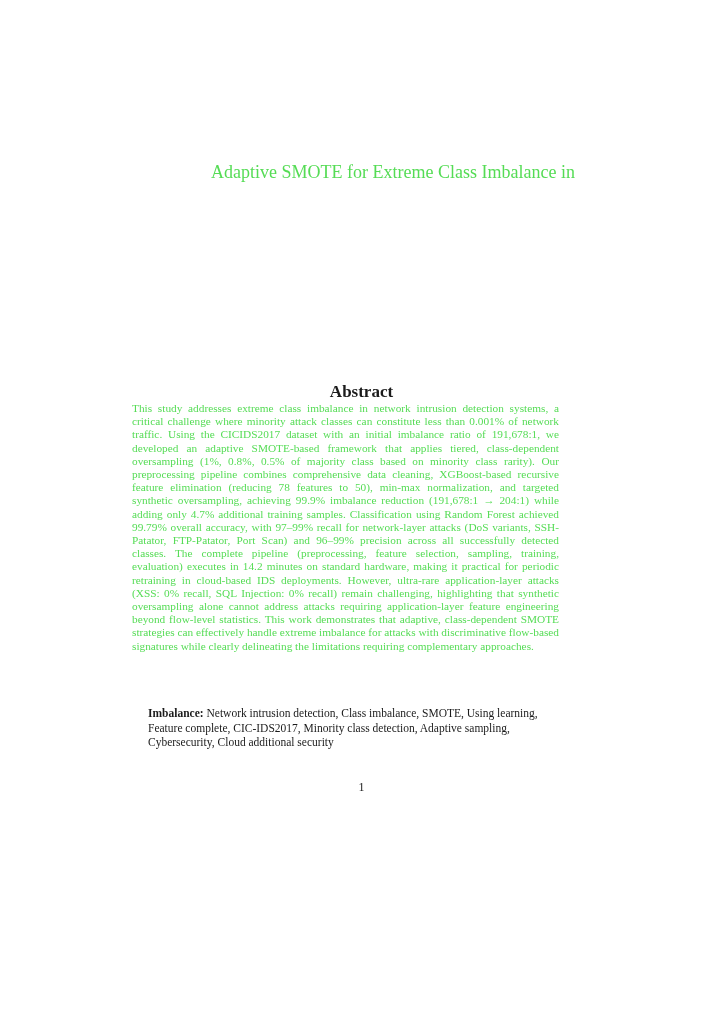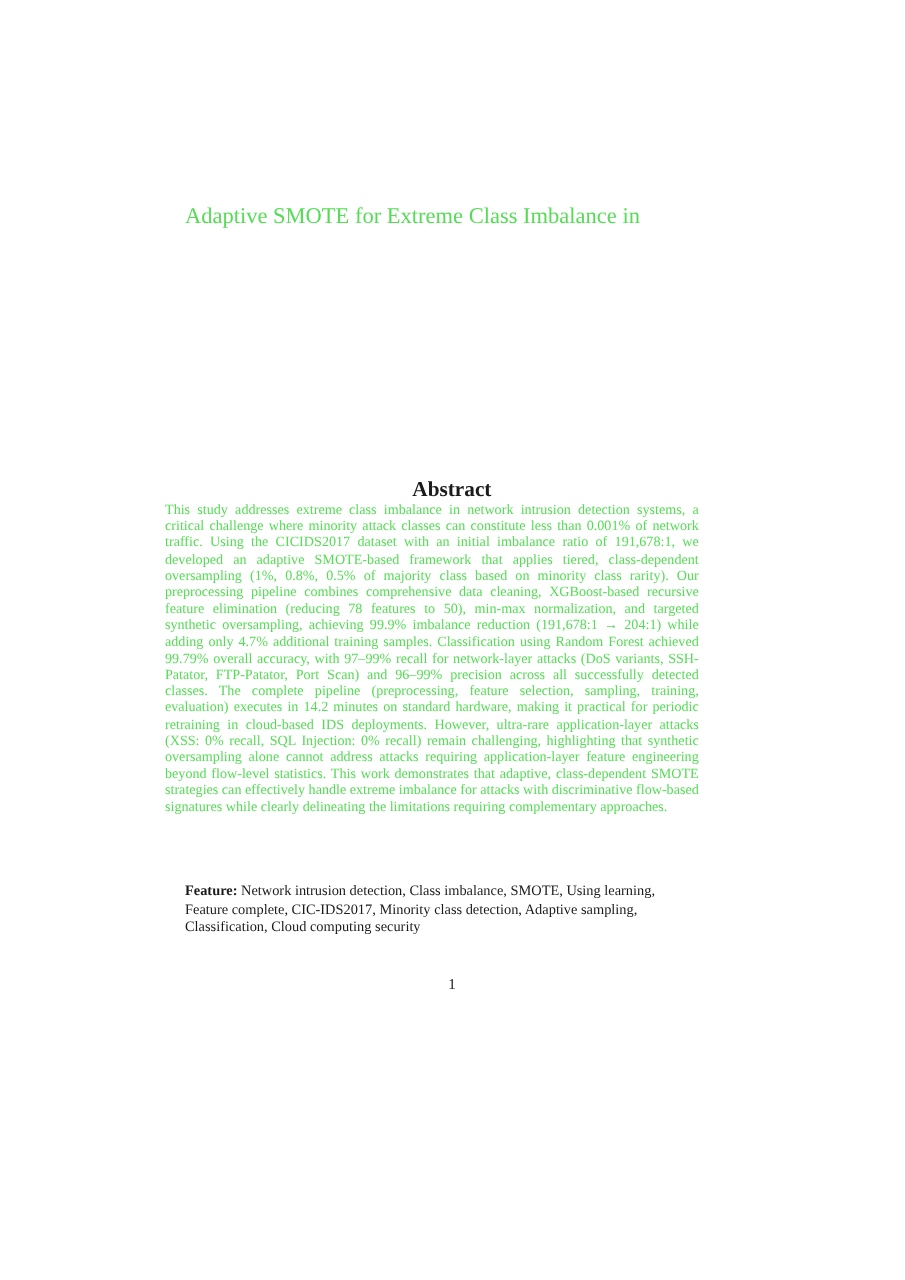--- a/index.html
+++ b/index.html
@@ -13,21 +13,21 @@
     height: 1024px;
     background: #ffffff;
     font-family: "Liberation Serif", serif;
     overflow: hidden;
   }
   .title-block {
     position: absolute;
     top: 156px;
     left: 148px;
     width: 427px;
-    text-align: left;
+    text-align: right;
     font-size: 18px;
     line-height: 32px;
     color: var(--accent, #55dc55);
     font-weight: 400;
   }
   .abstract-heading {
     position: absolute;
     top: 382px;
     left: 148px;
     width: 427px;
@@ -76,21 +76,21 @@
 
   <div class="title-block">
     <span>Adaptive SMOTE for Extreme Class Imbalance in</span><br>
   </div>
 
   <div class="abstract-heading">Abstract</div>
 
   <div class="abstract-body">This study addresses extreme class imbalance in network intrusion detection systems, a critical challenge where minority attack classes can constitute less than 0.001% of network traffic. Using the CICIDS2017 dataset with an initial imbalance ratio of 191,678:1, we developed an adaptive SMOTE-based framework that applies tiered, class-dependent oversampling (1%, 0.8%, 0.5% of majority class based on minority class rarity). Our preprocessing pipeline combines comprehensive data cleaning, XGBoost-based recursive feature elimination (reducing 78 features to 50), min-max normalization, and targeted synthetic oversampling, achieving 99.9% imbalance reduction (191,678:1 → 204:1) while adding only 4.7% additional training samples. Classification using Random Forest achieved 99.79% overall accuracy, with 97–99% recall for network-layer attacks (DoS variants, SSH-Patator, FTP-Patator, Port Scan) and 96–99% precision across all successfully detected classes. The complete pipeline (preprocessing, feature selection, sampling, training, evaluation) executes in 14.2 minutes on standard hardware, making it practical for periodic retraining in cloud-based IDS deployments. However, ultra-rare application-layer attacks (XSS: 0% recall, SQL Injection: 0% recall) remain challenging, highlighting that synthetic oversampling alone cannot address attacks requiring application-layer feature engineering beyond flow-level statistics. This work demonstrates that adaptive, class-dependent SMOTE strategies can effectively handle extreme imbalance for attacks with discriminative flow-based signatures while clearly delineating the limitations requiring complementary approaches.</div>
 
   <div class="keywords-block">
-    <span class="keywords-label">Feature:</span>
+    <span class="keywords-label">Imbalance:</span>
     <span>Network intrusion detection, Class imbalance, SMOTE, Using learning,</span><br>
     <span>Feature complete, CIC-IDS2017, Minority class detection, Adaptive sampling,</span><br>
-    <span>Classification, Cloud computing security</span>
+    <span>Cybersecurity, Cloud additional security</span>
   </div>
 
   <div class="page-number">1</div>
 
 </div>
 
 </body></html>

